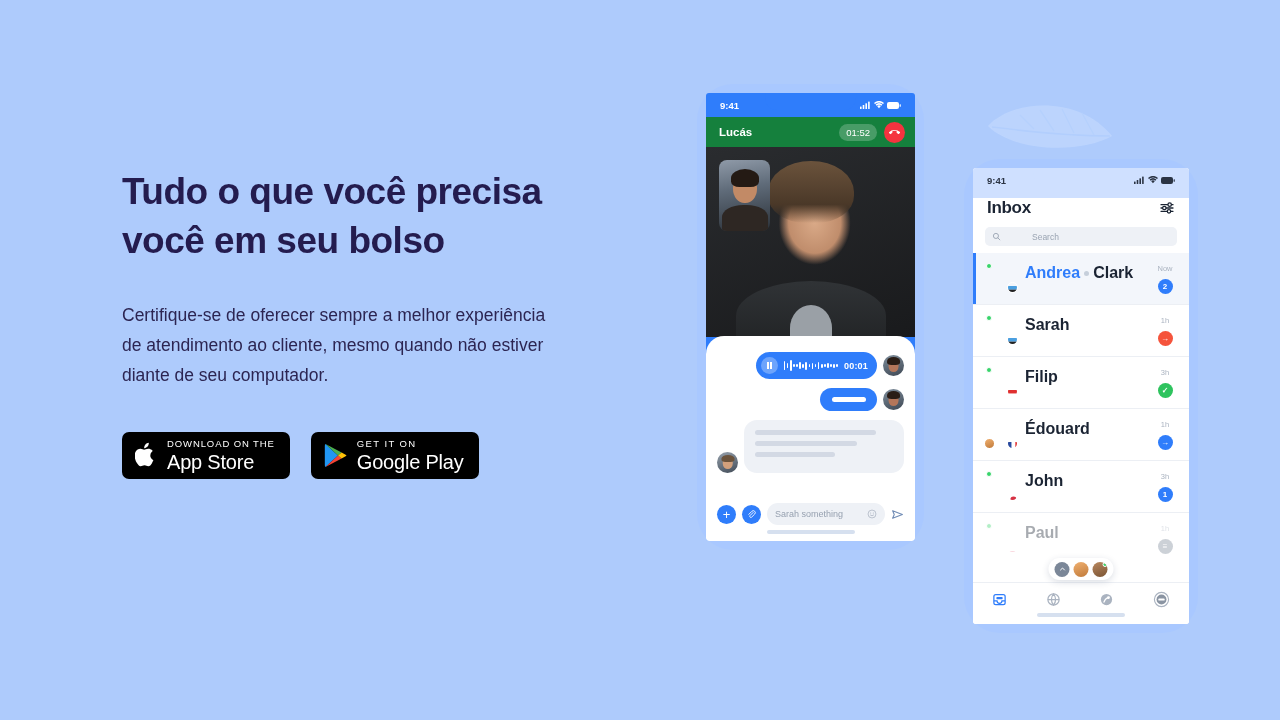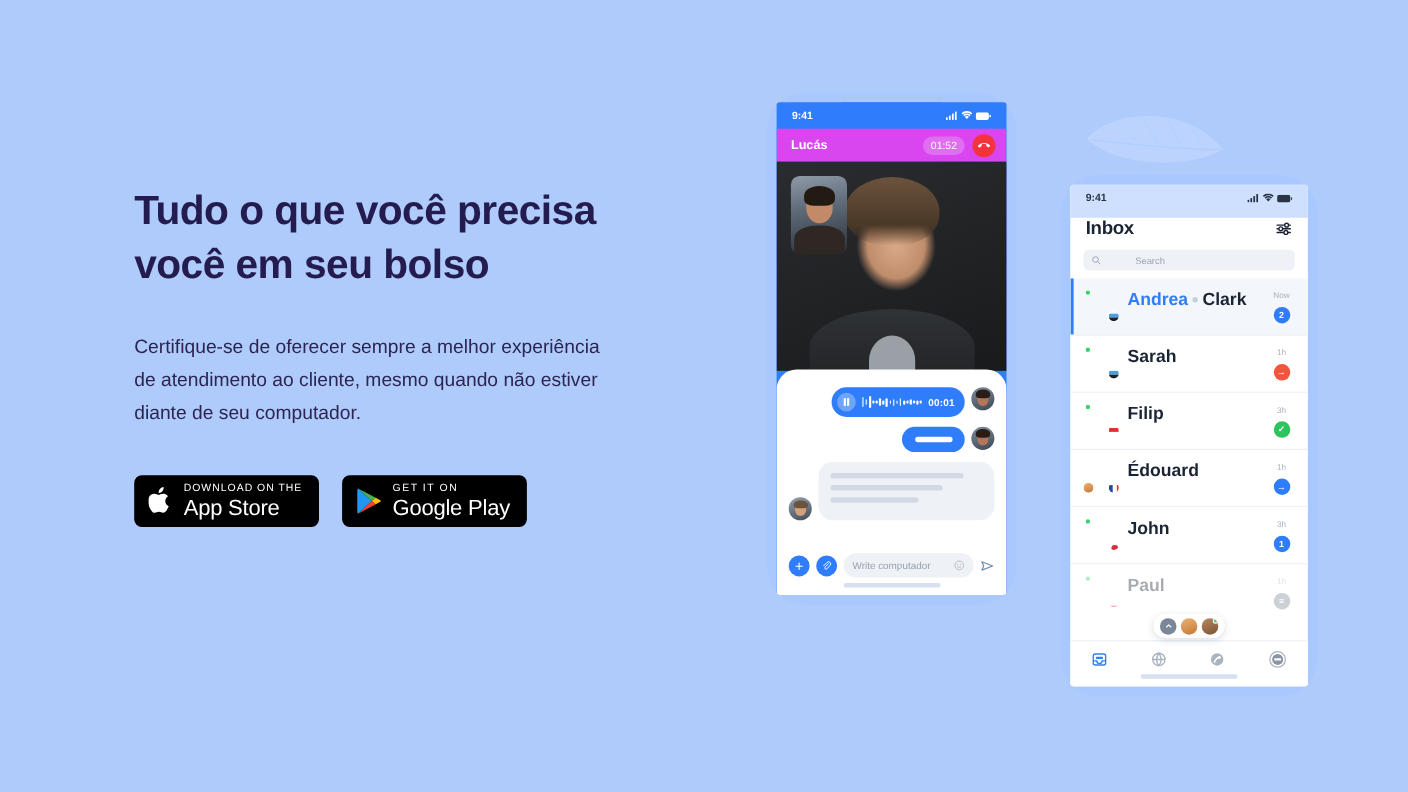--- a/index.html
+++ b/index.html
@@ -49,21 +49,21 @@
   .home-ind { position: absolute; bottom: 7px; left: 50%; transform: translateX(-50%);
     width: 88px; height: 4px; border-radius: 3px; background: #d6e0ef; }
 
   
   #phone-call { left: 697px; top: 84px; width: 227px; height: 466px; }
   #phone-call .screen { background: #2f7dfb; }
   #phone-call .notch { background: #2f7dfb; }
   #phone-call .statusbar { color: #fff; position: relative; z-index: 7; }
   .call-head {
     height: 30px; display: flex; align-items: center; justify-content: space-between;
-    padding: 0 10px 0 13px; background: #d946ef;
+    padding: 0 10px 0 13px; background: #15803d;
   }
   .call-name { font-size: 11.5px; color: #fff; font-weight: 600; }
   .call-right { display: flex; align-items: center; gap: 7px; }
   .call-timer {
     background: rgba(255,255,255,.22); color: #fff; font-size: 9.5px;
     padding: 3px 7px; border-radius: 9px; font-weight: 500;
   }
   .end-call {
     width: 21px; height: 21px; border-radius: 50%; background: #f5333f;
     display: flex; align-items: center; justify-content: center; cursor: pointer;
@@ -105,21 +105,21 @@
     width: 28px; height: 18px; border-radius: 50% 50% 30% 30%; background: #241a14;
   }
   .pip-body {
     position: absolute; left: 50%; bottom: 0; transform: translateX(-50%);
     width: 46px; height: 26px; border-radius: 46% 46% 0 0; background: #2e2723;
   }
   .chat-panel {
     background: #fff; border-radius: 18px 18px 0 0; position: absolute;
     left: 0; right: 0; top: 243px; bottom: 0; padding: 16px 11px 0;
   }
-  .msg-row { display: flex; justify-content: flex-end; gap: 6px; margin-bottom: 9px; }
+  .msg-row { display: flex; align-items: center; justify-content: flex-end; gap: 6px; margin-bottom: 9px; }
   .voice-bubble {
     background: #2f7dfb; border-radius: 16px; height: 27px; display: flex;
     align-items: center; gap: 6px; padding: 0 9px 0 5px; cursor: pointer;
   }
   .pause-btn {
     width: 17px; height: 17px; border-radius: 50%; background: rgba(255,255,255,.3);
     display: flex; align-items: center; justify-content: center; gap: 1.5px;
   }
   .pause-btn i { display: block; width: 2px; height: 7px; background: #fff; }
   .wave { display: flex; align-items: center; gap: 1.5px; }
@@ -344,21 +344,21 @@
       </div>
 
       <div class="composer">
         <span class="c-plus">+</span>
         <span class="c-clip">
           <svg width="9" height="9" viewBox="0 0 24 24">
             <path fill="none" stroke="#fff" stroke-width="2.4" stroke-linecap="round" d="M16.5 6.5 8 15a3 3 0 0 0 4.2 4.2l8.3-8.3a5.3 5.3 0 0 0-7.5-7.5L4.8 11.6"></path>
           </svg>
         </span>
         <div class="c-input">
-          <span class="c-ph">Write computador</span>
+          <span class="c-ph">Sarah something</span>
           <svg width="10" height="10" viewBox="0 0 24 24">
             <circle cx="12" cy="12" r="9.5" fill="none" stroke="#aab3c0" stroke-width="1.8"></circle>
             <circle cx="8.8" cy="9.6" r="1.3" fill="#aab3c0"></circle>
             <circle cx="15.2" cy="9.6" r="1.3" fill="#aab3c0"></circle>
             <path d="M8 14.4a5 5 0 0 0 8 0" fill="none" stroke="#aab3c0" stroke-width="1.8" stroke-linecap="round"></path>
           </svg>
         </div>
         <svg class="c-send" width="13" height="13" viewBox="0 0 24 24">
           <path d="M3 5 L21 12 L3 19 L6 12 Z" fill="none" stroke="#6f8bb5" stroke-width="2" stroke-linejoin="round"></path>
         </svg>

